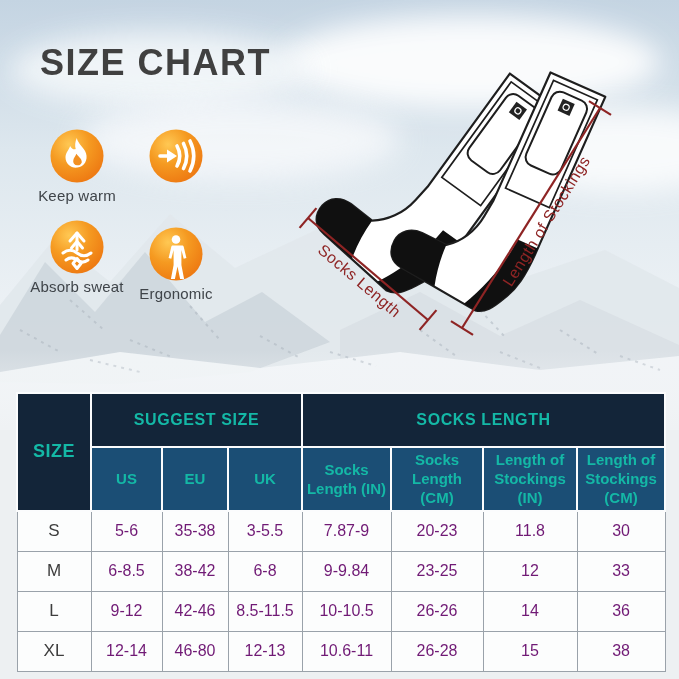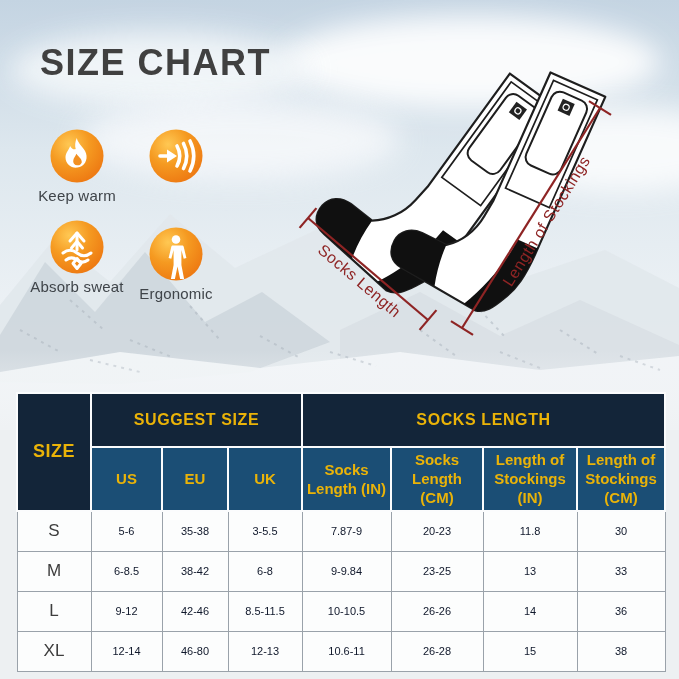--- a/index.html
+++ b/index.html
@@ -22,29 +22,29 @@
   #feat-0{left:17px;top:129px;}
   #feat-1{left:116px;top:129px;}
   #feat-2{left:17px;top:220px;}
   #feat-3{left:116px;top:227px;}
 
   .size-table{
     position:absolute;left:16px;top:392px;width:648px;
     border-collapse:collapse;table-layout:fixed;
   }
   .size-table th{
-    border:2px solid #fbfcfd;color:#eab308;font-weight:bold;
+    border:2px solid #fbfcfd;color:#14b8a6;font-weight:bold;
     padding:2px;
   }
   .size-table th.corner{background:#132539;font-size:18px;letter-spacing:.5px;}
   .size-table th.group{background:#132539;font-size:16px;letter-spacing:.6px;height:48px;}
   .size-table th.sub{background:#1b4e75;font-size:15px;line-height:1.28;height:49px;}
   .size-table td{
     border:1px solid #9aa2aa;background:rgba(255,255,255,0.82);
-    text-align:center;font-size:11px;color:#0f172a;height:39px;padding:0 2px;
+    text-align:center;font-size:16px;color:#701a75;height:39px;padding:0 2px;
   }
   .size-table td.size-col{font-size:17px;color:#3d3d3d;}
 </style>
 </head>
 <body>
 
 <div id="stage">
 
   <svg width="0" height="0" style="position:absolute" aria-hidden="true">
     <defs>
@@ -223,21 +223,21 @@
       <td>11.8</td>
       <td>30</td>
     </tr>
     <tr>
       <td class="size-col">M</td>
       <td>6-8.5</td>
       <td>38-42</td>
       <td>6-8</td>
       <td>9-9.84</td>
       <td>23-25</td>
-      <td>13</td>
+      <td>12</td>
       <td>33</td>
     </tr>
     <tr>
       <td class="size-col">L</td>
       <td>9-12</td>
       <td>42-46</td>
       <td>8.5-11.5</td>
       <td>10-10.5</td>
       <td>26-26</td>
       <td>14</td>

